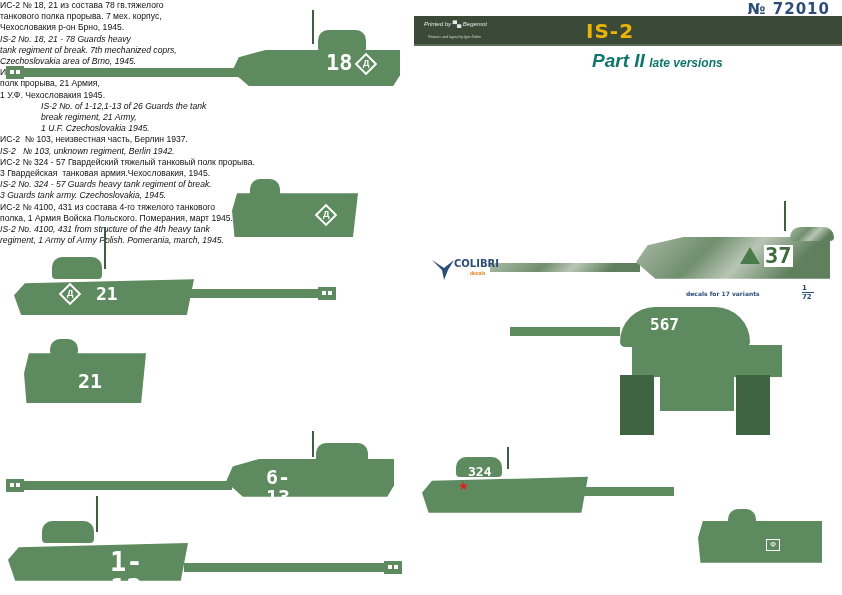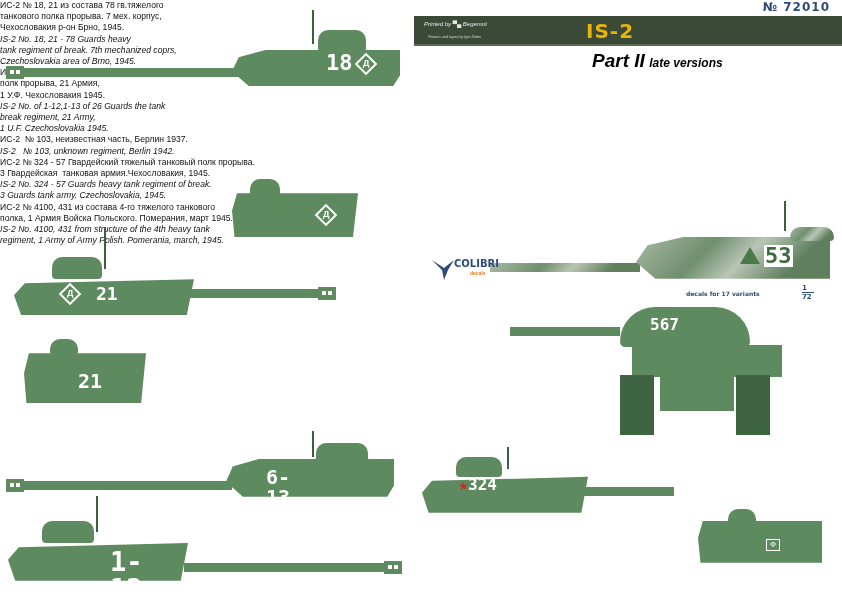--- a/index.html
+++ b/index.html
@@ -4,26 +4,26 @@
 <style>
   * { box-sizing: border-box; margin: 0; padding: 0; }
   html, body { width: 842px; height: 595px; background: #ffffff; overflow: hidden; }
   body { position: relative; font-family: "Liberation Sans", sans-serif; color: #111; }
 
   .abs { position: absolute; }
   .txt { font-size: 8.6px; line-height: 11.2px; color: #111; white-space: pre; }
   .txt.it { font-style: italic; }
 
   
-  .catno { position: absolute; right: 12px; top: 0px; font-family: "DejaVu Sans", sans-serif; font-weight: bold; font-size: 12px; color: #2b4d78; letter-spacing: 1px; }
+  .catno { position: absolute; right: 12px; top: 0px; font-family: "DejaVu Sans", sans-serif; font-weight: bold; font-size: 15px; color: #2b4d78; letter-spacing: 1px; }
   .banner { position: absolute; left: 414px; top: 16px; width: 428px; height: 30px; background: #3a4a37; border-bottom: 2px solid #5a6a57; }
   .banner .printed { position: absolute; left: 10px; top: 5px; font-size: 6px; font-style: italic; color: #e8e8e8; }
   .banner .pictures { position: absolute; left: 14px; top: 19px; font-size: 3.6px; font-style: italic; color: #d8d8d8; }
   .banner .title { position: absolute; left: 172px; top: 3px; font-family: "DejaVu Sans", sans-serif; font-weight: bold; font-size: 20px; color: #eab308; letter-spacing: 1px; }
-  .subtitle { position: absolute; left: 592px; top: 50px; color: #000000; font-weight: bold; font-style: italic; }
+  .subtitle { position: absolute; left: 592px; top: 50px; color: #0f766e; font-weight: bold; font-style: italic; }
   .subtitle .big { font-size: 19px; }
   .subtitle .small { font-size: 12px; }
 
   .colibri { position: absolute; left: 430px; top: 256px; }
   .colibri .name { position: absolute; left: 24px; top: 2px; font-family: "DejaVu Sans", sans-serif; font-weight: bold; font-size: 10px; color: #2b4d78; }
   .colibri .decals { position: absolute; left: 40px; top: 14px; font-size: 5px; font-weight: bold; color: #e07a1a; }
   .variants { position: absolute; left: 686px; top: 290px; font-family: "DejaVu Sans", sans-serif; font-weight: bold; font-size: 6px; color: #2b4d78; }
   .scale { position: absolute; left: 802px; top: 284px; font-family: "DejaVu Sans", sans-serif; font-weight: bold; font-size: 7px; color: #2b4d78; text-align: left; line-height: 8px; }
   .scale .bar { display: block; width: 12px; height: 1px; background: #2b4d78; margin: 0 auto; }
 
@@ -112,40 +112,40 @@
 
 <div class="tank">
   <div class="hull" style="left:8px;top:438px;width:180px;height:42px;clip-path:polygon(6% 20%,100% 10%,96% 100%,4% 100%,0 50%);"></div>
   <div class="turret" style="left:42px;top:420px;width:52px;height:22px;"></div>
   <div class="antenna" style="left:96px;top:395px;height:36px;"></div>
   <div class="barrel" style="left:184px;top:462px;width:218px;"></div>
   <div class="muzzle" style="left:384px;top:460px;"></div>
   <div class="mark" style="left:110px;top:447px;font-size:27px;">1-12</div>
 </div>
 
-<div class="txt it" style="left:26px;top:514px;">IS-2 No. of 1-12,1-13 of 26 Guards the tank
+<div class="txt it" style="left:26px;top:514px;padding-left:41px;">IS-2 No. of 1-12,1-13 of 26 Guards the tank
 break regiment, 21 Army,
 1 U.F. Czechoslovakia 1945.</div>
 <div class="txt" style="left:32px;top:562px;">ИС-2  № 103, неизвестная часть, Берлин 1937.</div>
 <div class="txt it" style="left:32px;top:574px;">IS-2   № 103, unknown regiment, Berlin 1942.</div>
 
 <div class="tank">
   
   
   
   
 </div>
 
 <div class="tank">
   <div class="barrel camo" style="left:490px;top:106px;width:150px;"></div>
   <div class="hull camo" style="left:636px;top:80px;width:194px;height:42px;clip-path:polygon(6% 20%,25% 0,100% 0,100% 100%,10% 100%,0 60%);"></div>
   <div class="turret camo" style="left:790px;top:70px;width:44px;height:14px;"></div>
   <div class="antenna" style="left:784px;top:44px;height:30px;"></div>
   <div class="abs" style="left:740px;top:90px;width:0;height:0;border-left:10px solid transparent;border-right:10px solid transparent;border-bottom:17px solid #4b7a4a;"></div>
-  <div class="mark" style="left:764px;top:88px;font-size:22px;background:#ffffff;color:#3d6b3e;padding:0 1px;">53</div>
+  <div class="mark" style="left:764px;top:88px;font-size:22px;background:#ffffff;color:#3d6b3e;padding:0 1px;">37</div>
 </div>
 
 <div class="tank">
   <div class="barrel" style="left:510px;top:170px;width:110px;"></div>
   <div class="turret" style="left:620px;top:150px;width:130px;height:40px;border-radius:40px 40px 6px 6px;"></div>
   <div class="hull" style="left:632px;top:188px;width:150px;height:32px;"></div>
   <div class="hull" style="left:620px;top:218px;width:34px;height:60px;background:#3f6441;"></div>
   <div class="hull" style="left:660px;top:218px;width:74px;height:36px;background:#5e8a5f;"></div>
   <div class="hull" style="left:736px;top:218px;width:34px;height:60px;background:#3f6441;"></div>
   <div class="mark" style="left:650px;top:160px;font-size:16px;">567</div>
@@ -164,21 +164,21 @@
   <span class="bar"></span>
   <span>72</span>
 </div>
 
 <div class="tank">
   <div class="hull" style="left:422px;top:316px;width:166px;height:40px;clip-path:polygon(6% 20%,100% 10%,96% 100%,4% 100%,0 50%);"></div>
   <div class="turret" style="left:456px;top:300px;width:46px;height:20px;"></div>
   <div class="antenna" style="left:507px;top:290px;height:22px;"></div>
   <div class="barrel" style="left:584px;top:330px;width:90px;"></div>
   <div class="abs" style="left:458px;top:322px;color:#e02020;font-size:12px;">★</div>
-  <div class="mark" style="left:468px;top:320px;font-size:16px;">324</div>
+  <div class="mark" style="left:468px;top:308px;font-size:13px;">324</div>
 </div>
 
 <div class="tank">
   <div class="turret" style="left:728px;top:352px;width:28px;height:16px;"></div>
   <div class="hull" style="left:698px;top:364px;width:124px;height:42px;clip-path:polygon(4% 0,100% 0,100% 100%,2% 100%,0 40%);"></div>
   <div class="abs" style="left:766px;top:382px;width:14px;height:12px;border:1.5px solid #fff;color:#fff;font-size:8px;text-align:center;line-height:9px;">Ф</div>
 </div>
 
 <div class="txt" style="left:398px;top:380px;">ИС-2 № 324 - 57 Гвардейский тяжелый танковый полк прорыва.
 3 Гвардейская  танковая армия.Чехословакия, 1945.</div>

